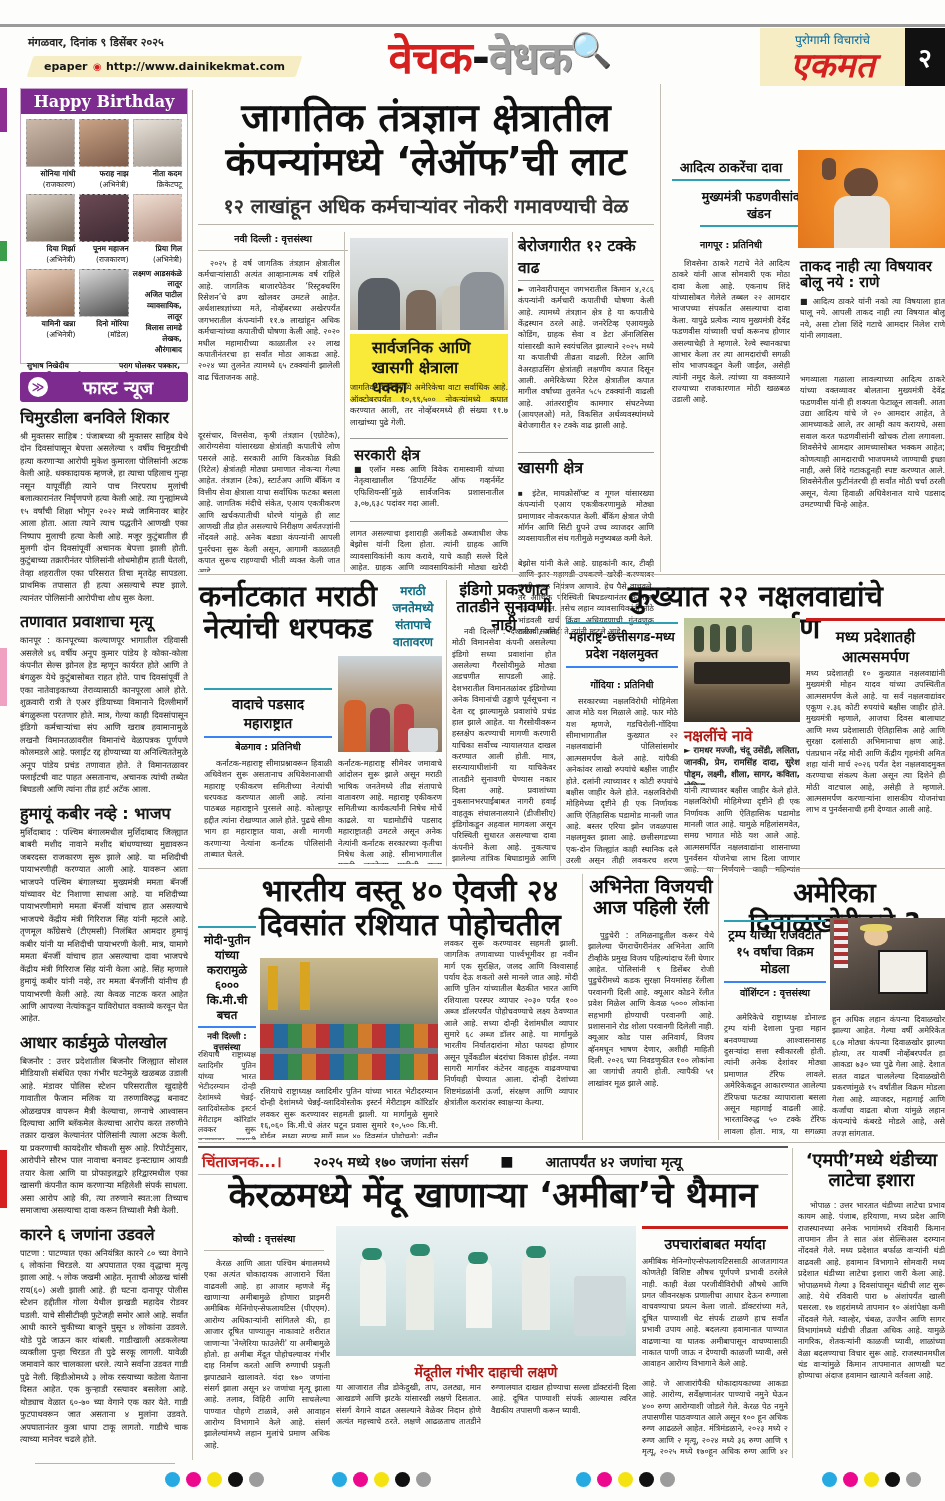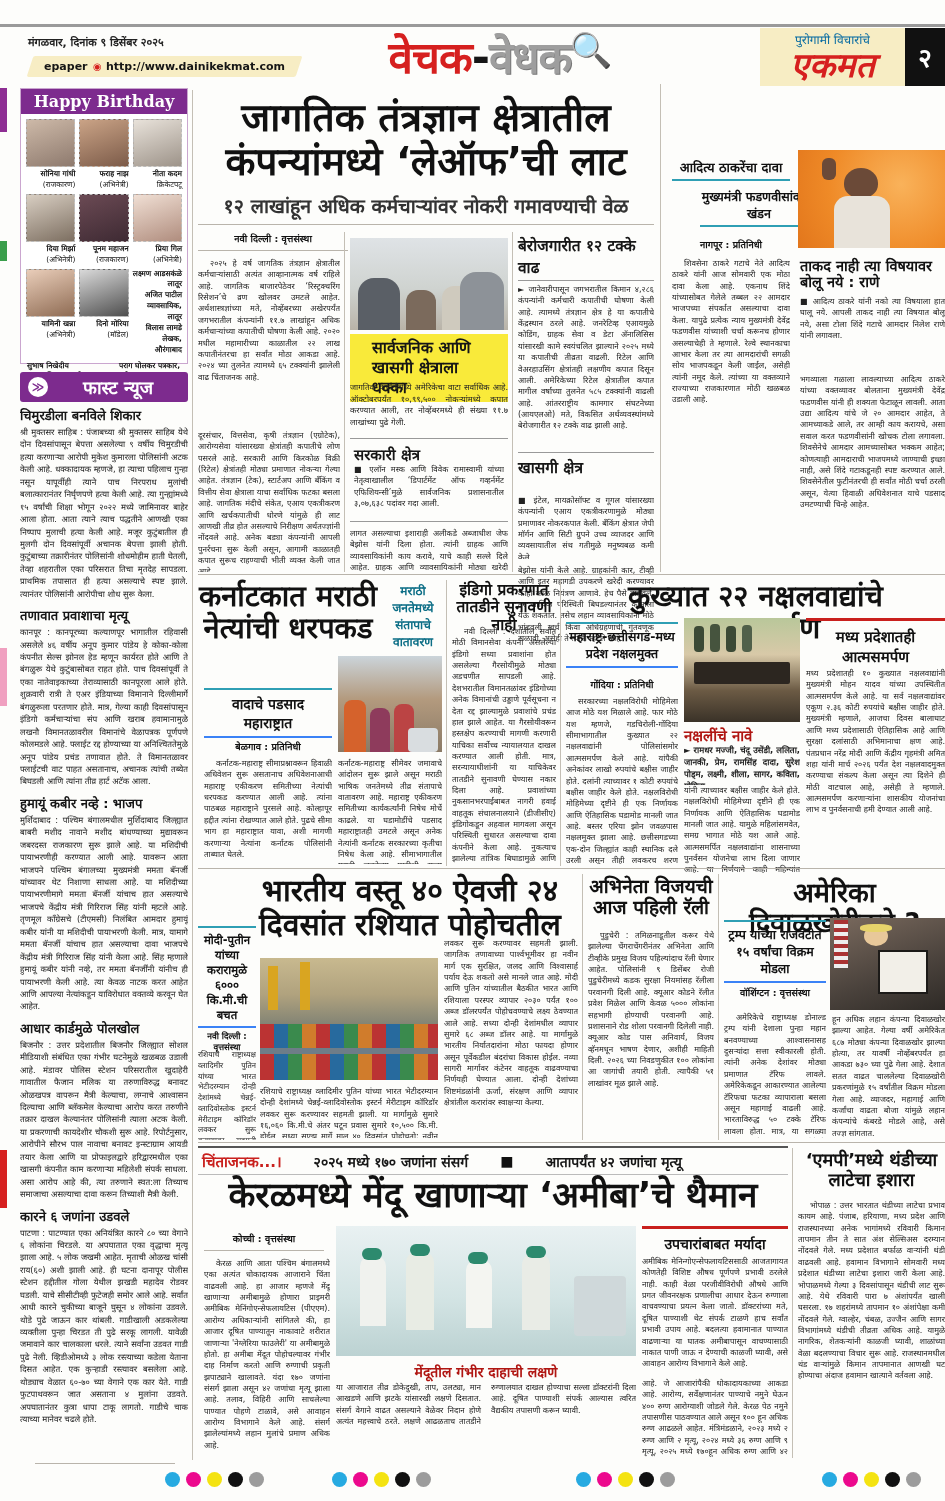--- a/index.html
+++ b/index.html
@@ -53,21 +53,21 @@
   .bday-head { background:#7d2b8e; color:#fff; font-family:"DejaVu Serif", serif; font-weight:bold; font-size:16px; text-align:center; padding:3px 0; }
   .bday-grid { display:grid; grid-template-columns:1fr 1fr 1fr; gap:4px; padding:5px; }
   .bday-cell { text-align:right; }
   .bday-img { width:100%; height:48px; border:1px dashed #bbb; }
   .bday-name { font-size:7.5px; font-weight:bold; line-height:1.25; margin-top:2px; }
   .bday-wish { font-size:7.5px; font-weight:bold; line-height:1.45; }
   .bday-close { font-size:8.5px; font-weight:800; text-align:center; margin-top:3px; }
   .fast-head { background:#7d2b8e; color:#fff; border-radius:3px; display:flex; align-items:center; gap:8px; padding:3px 8px; }
   .fast-head-title { font-size:18px; font-weight:800; flex:1; text-align:center; }
   .fast-icon { width:20px; height:20px; border-radius:50%; background:#fff; color:#7d2b8e; display:flex; align-items:center; justify-content:center; font-size:12px; font-weight:bold; }
-  .fast-item-h { font-size:13px; font-weight:800; margin:6px 0 2px; }
+  .fast-item-h { font-size:16px; font-weight:800; margin:6px 0 2px; }
   .fast-body { font-size:8.3px; line-height:1.5; text-align:justify; color:#222; }
   .fast-body::first-line {}
 
   
   .dots { position:absolute; display:flex; gap:6px; }
   .dot { width:15px; height:15px; border-radius:50%; }
   .dot.c{background:#27aae1}.dot.m{background:#ec098d}.dot.y{background:#f4e311}.dot.k{background:#111}.dot.g{background:#9c9c9c}
 
   .strip-warning { display:flex; align-items:center; gap:8px; border-top:2px solid #555; border-bottom:1px solid #bbb; padding:3px 4px; }
   .warn-red { color:#c9201d; font-weight:800; font-size:15px; }
@@ -212,21 +212,21 @@
     <div class="sub-title">सरकारी क्षेत्र</div>
     <div class="body-txt" style="height:56px;">■ एलॉन मस्क आणि विवेक रामास्वामी यांच्या नेतृत्वाखालील ‘डिपार्टमेंट ऑफ गव्हर्नमेंट एफिशियन्सी’मुळे सार्वजनिक प्रशासनातील ३,०७,६३८ पदांवर गदा आली.</div>
   </div>
   <div class="abs body-txt" style="left:350px; top:528px; width:158px; height:44px;">लागत असल्याचा इशाराही अलीकडे अब्जाधीश जेफ बेझोस यांनी दिला होता. त्यांनी ग्राहक आणि व्यावसायिकांनी काय करावे, याचे काही सल्ले दिले आहेत. ग्राहक आणि व्यावसायिकांनी मोठ्या खरेदी करण्याचे सध्या टाळावे, असे आवाहन</div>
   <div class="rule-v" style="left:512px; top:232px; height:340px;"></div>
 
   <div class="abs" style="left:518px; top:234px; width:136px;">
     <div class="sub-title" style="font-size:15.5px; border-bottom:1px solid #999; padding-bottom:2px;">बेरोजगारीत १२ टक्के वाढ</div>
     <div class="body-txt" style="height:168px; margin-top:3px;">► जानेवारीपासून जगभरातील किमान ४,२८६ कंपन्यांनी कर्मचारी कपातीची घोषणा केली आहे. त्यामध्ये तंत्रज्ञान क्षेत्र हे या कपातीचे केंद्रस्थान ठरले आहे. जनरेटिव्ह एआयमुळे कोडिंग, ग्राहक सेवा व डेटा अ‍ॅनालिसिस यांसारखी कामे स्वयंचलित झाल्याने २०२५ मध्ये या कपातीची तीव्रता वाढली. रिटेल आणि वेअरहाउसिंग क्षेत्रांतही लक्षणीय कपात दिसून आली. अमेरिकेच्या रिटेल क्षेत्रातील कपात मागील वर्षाच्या तुलनेत ५८५ टक्क्यांनी वाढली आहे. आंतरराष्ट्रीय कामगार संघटनेच्या (आयएलओ) मते, विकसित अर्थव्यवस्थांमध्ये बेरोजगारीत १२ टक्के वाढ झाली आहे.</div>
     <div class="sub-title" style="font-size:15.5px; border-top:1px solid #999; padding-top:3px;">खासगी क्षेत्र</div>
-    <div class="body-txt" style="height:64px; margin-top:17px;">■ इंटेल, मायक्रोसॉफ्ट व गूगल यांसारख्या कंपन्यांनी एआय एकत्रीकरणामुळे मोठ्या प्रमाणावर नोकरकपात केली. बँकिंग क्षेत्रात जेपी मॉर्गन आणि सिटी ग्रुपने उच्च व्याजदर आणि व्यवसायातील संथ गतीमुळे मनुष्यबळ कमी केले.</div>
+    <div class="body-txt" style="height:64px; margin-top:10px;font-family:Liberation Serif, serif;">■ इंटेल, मायक्रोसॉफ्ट व गूगल यांसारख्या कंपन्यांनी एआय एकत्रीकरणामुळे मोठ्या प्रमाणावर नोकरकपात केली. बँकिंग क्षेत्रात जेपी मॉर्गन आणि सिटी ग्रुपने उच्च व्याजदर आणि व्यवसायातील संथ गतीमुळे मनुष्यबळ कमी केले.</div>
     <div class="body-txt" style="height:78px; margin-top:6px;">बेझोस यांनी केले आहे. ग्राहकांनी कार, टीव्ही आणि इतर महागडी उपकरणे खरेदी करण्यावर काही काळ नियंत्रण आणावे. हेच पैसे वाचवले, तर आर्थिक परिस्थिती बिघडल्यानंतर कामाला येऊ शकतात. तसेच लहान व्यावसायिकांनी मोठे भांडवली खर्च किंवा अधिग्रहणाची गुंतवणूक टाळावी, असेही ते त्यांनी म्हटले आहे.</div>
   </div>
 
   <div class="rule-v" style="left:660px; top:84px; height:488px;"></div>
   <div class="abs kicker teal-under" style="left:672px; top:158px; width:118px; font-size:13px;">आदित्य ठाकरेंचा दावा</div>
   <div class="abs kicker teal-under" style="left:672px; top:188px; width:118px; font-size:12.5px;margin-left:28px;">मुख्यमंत्री फडणवीसांकडून खंडन</div>
   <div class="abs byline" style="left:672px; top:238px; width:118px;">नागपूर : प्रतिनिधी</div>
   <div class="photo" style="left:798px; top:150px; width:147px; height:98px; background:radial-gradient(circle at 70% 35%, #f9b25a 0%, #ef8a27 60%, #e2761c 100%);">
     <div style="position:absolute; left:46px; top:18px; width:34px; height:30px; background:#6b4a38; border-radius:50% 50% 45% 45%;"></div>
     <div style="position:absolute; left:36px; top:46px; width:56px; height:52px; background:#e8e3da; border-radius:14px 14px 0 0;"></div>

